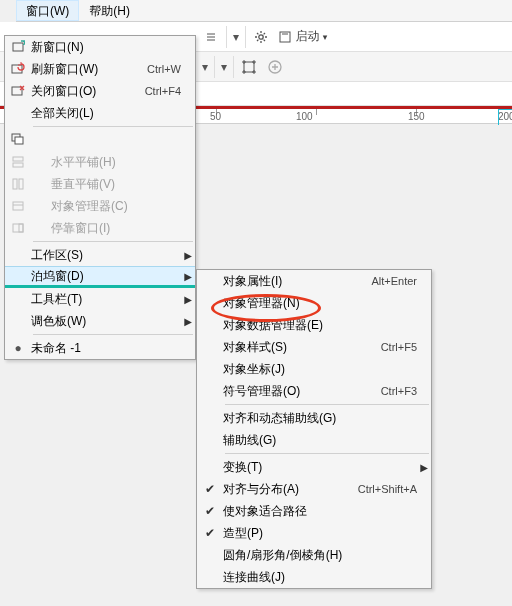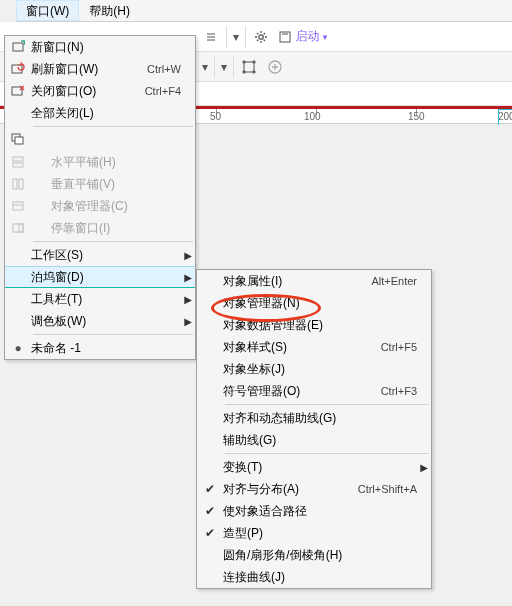--- a/index.html
+++ b/index.html
@@ -1,32 +1,32 @@
 <!DOCTYPE html>
 <html><head>
 <meta charset="utf-8">
 <style>
   * { margin:0; padding:0; box-sizing:border-box; font-family:"Microsoft YaHei","SimSun",Arial,sans-serif; font-size:12px; }
   body { width:512px; height:606px; background:#f0f0f0; overflow:hidden; position:relative; }
   .menubar { display:flex; background:#f5f5f5; height:22px; border-bottom:1px solid #d0d0d0;margin-left:16px; }
   .menubar-item { padding:3px 10px; cursor:default; }
   .menubar-item.active { background:#e5f1fb; border:1px solid #cce8ff; padding:2px 9px; }
   .toolbar { display:flex; align-items:center; height:30px; background:#fff; border-bottom:1px solid #e0e0e0; position:relative; }
-  .tool-ico { width:26px; height:26px; display:inline-flex; align-items:center; justify-content:center; color:#8b5cf6; position:relative; }
+  .tool-ico { width:26px; height:26px; display:inline-flex; align-items:center; justify-content:center; color:#404040; position:relative; }
   .tool-sep { width:1px; height:22px; background:#ddd; margin:0 2px; }
   .ruler { height:18px; background:#fff; border-top:3px solid #b91c1c; border-bottom:1px solid #d0d0d0; position:relative; overflow:hidden; }
   .tick { position:absolute; top:0; width:1px; height:18px; background:#999; }
   .tick-label { position:absolute; top:2px; font-size:10px; color:#666; }
   .cyan-edge { position:absolute; right:0; top:109px; width:14px; height:16px; border-top:1px solid #22bcd6; border-left:1px solid #22bcd6; }
 
   .dropdown { position:absolute; background:#f5f5f5; border:1px solid #a0a0a0; box-shadow:2px 2px 3px rgba(0,0,0,.15); }
   .dm1 { left:4px; top:35px; width:192px; }
   .dm2 { left:196px; top:269px; width:236px; }
   .d-row { display:flex; align-items:center; height:22px; position:relative; }
-  .d-row.hl { background:#def2ff; border-top:1px solid #a8d8f0; border-bottom:1px solid #14b8a6; }
+  .d-row.hl { background:#def2ff; border-top:1px solid #a8d8f0; border-bottom:3px solid #14b8a6; }
   .d-ico { width:26px; height:22px; display:inline-flex; align-items:center; justify-content:center; color:#555; flex:none; }
   .d-label { flex:1; color:#000; white-space:nowrap; }
   .d-row.disabled .d-label { color:#a0a0a0;margin-left:20px; }
   .d-row.disabled .d-ico { color:#c0c0c0; }
   .d-accel { width:70px; color:#444; font-size:11px; text-align:right; flex:none; }
   .d-arrow { width:14px; text-align:center; color:#333; font-size:10px; flex:none; }
   .d-sep { height:1px; background:#d0d0d0; margin:2px 2px 2px 28px; }
   .chk { width:26px; text-align:center; color:#333; font-size:12px; flex:none; }
 
   .red-ann { position:absolute; left:211px; top:294px; width:110px; height:28px; border:3px solid #e63a1f; border-radius:50%; pointer-events:none; }
@@ -78,21 +78,21 @@
       </svg>
     </span>
 </div>
 
 <div style="height:24px;background:#fff;border-bottom:1px solid #e0e0e0;"></div>
 
 <div class="ruler">
   <span class="tick" style="left:216px;height:6px;"></span>
     <span class="tick-label" style="left:210px;">50</span>
   <span class="tick" style="left:316px;height:6px;"></span>
-    <span class="tick-label" style="left:304px;">100</span>
+    <span class="tick-label" style="left:296px;">100</span>
   <span class="tick" style="left:416px;height:6px;"></span>
     <span class="tick-label" style="left:408px;">150</span>
   <span class="tick-label" style="left:498px;">200</span>
 </div>
 <div class="cyan-edge"></div>
 
 <div class="dropdown dm1">
   <div class="d-row">
     <span class="d-ico">
         <svg width="14" height="14" viewBox="0 0 14 14">

